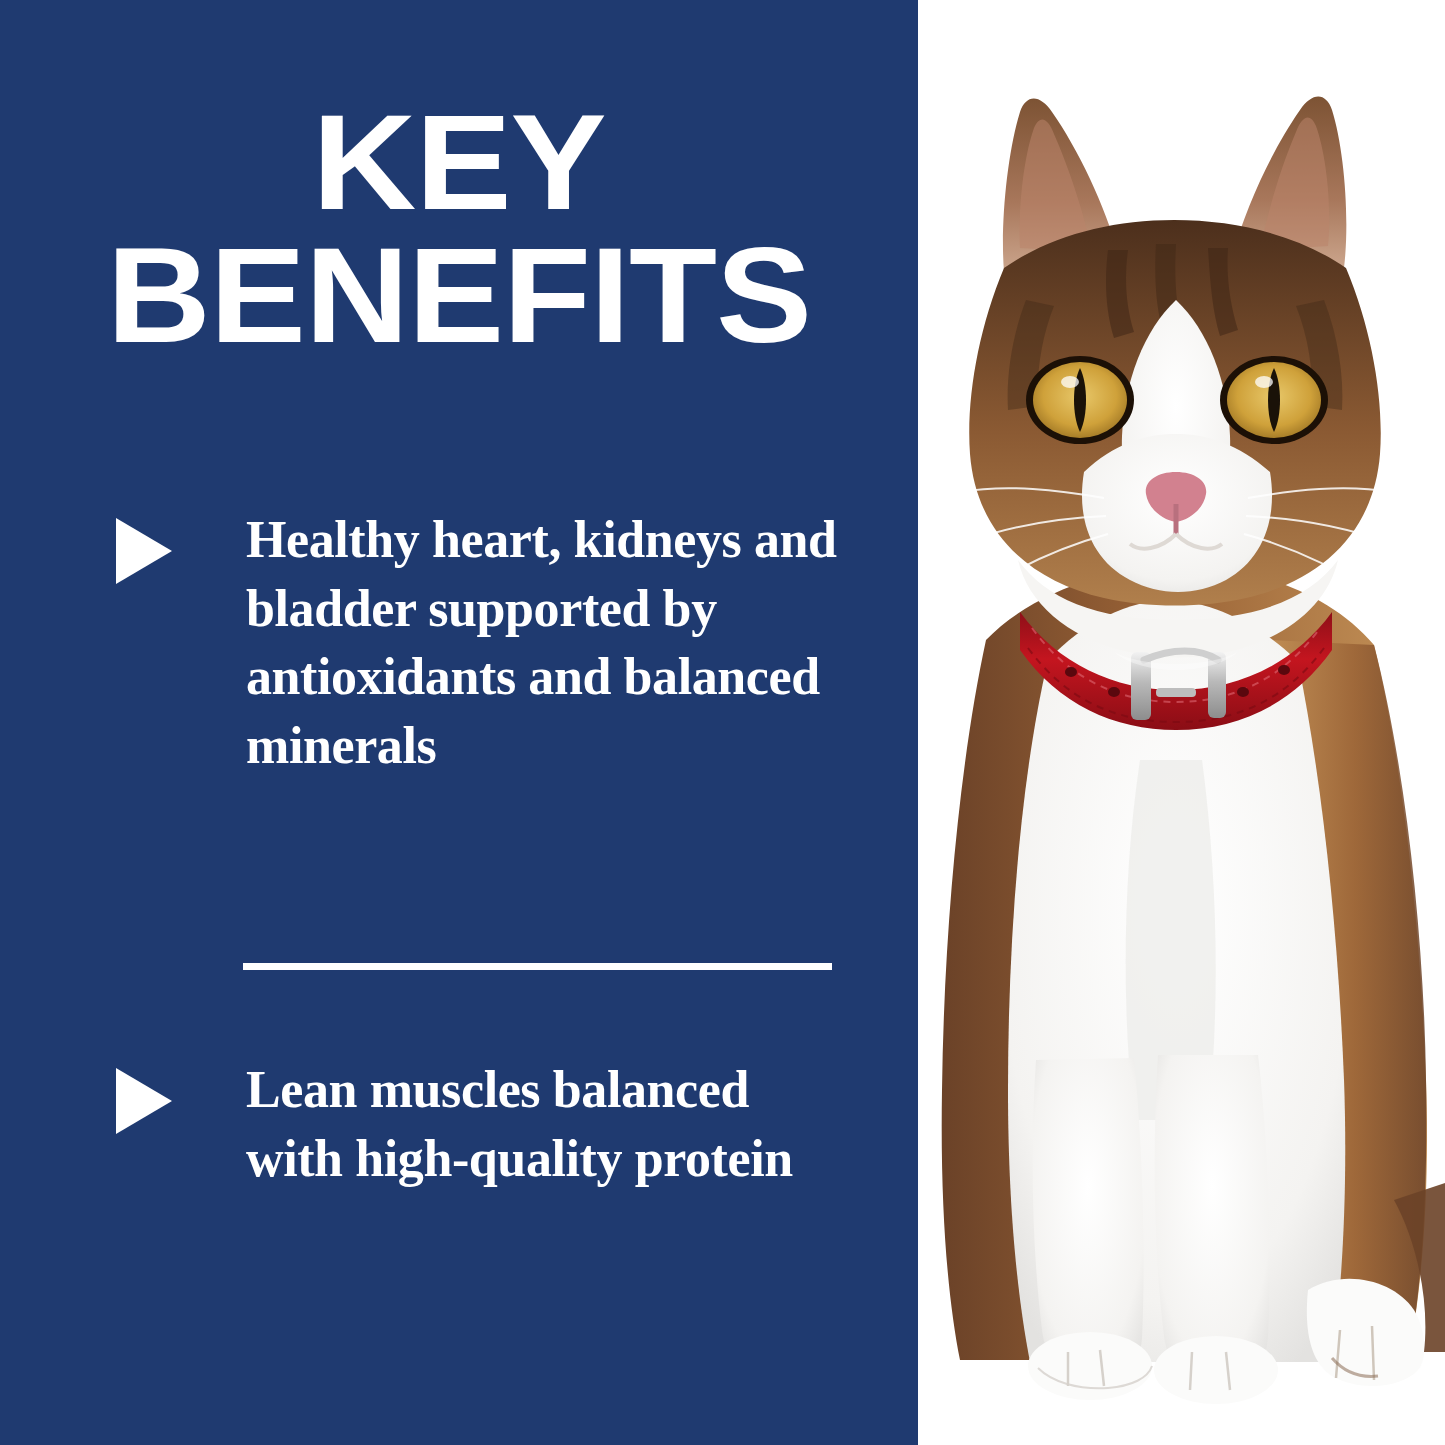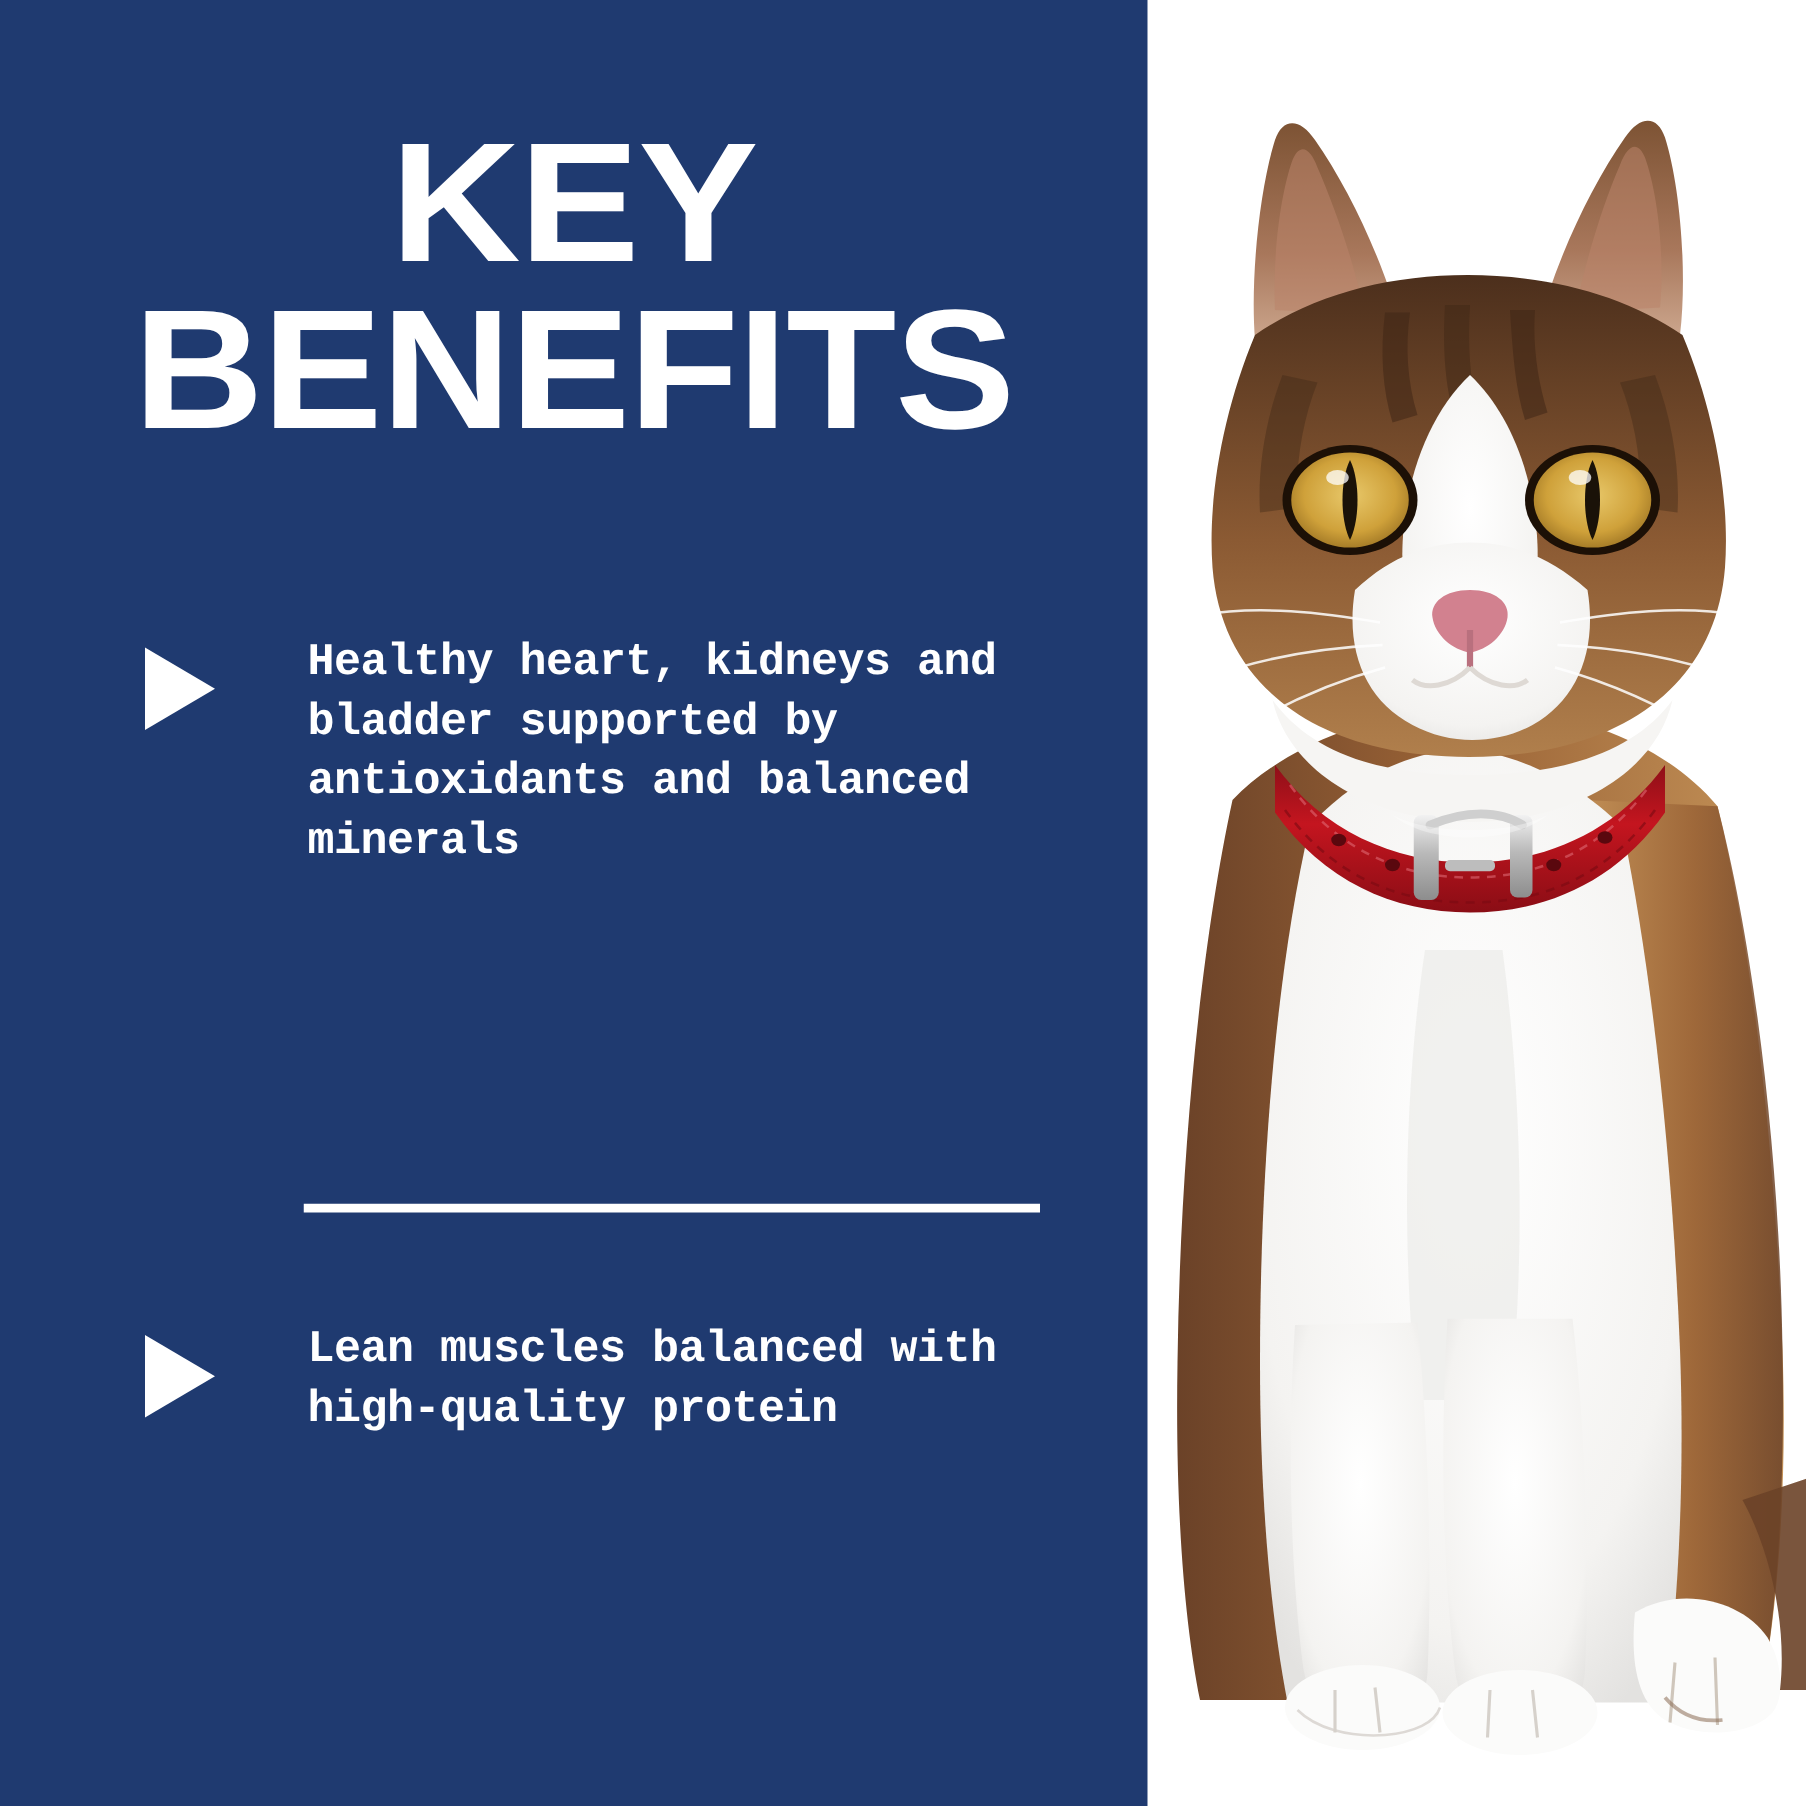--- a/index.html
+++ b/index.html
@@ -18,21 +18,20 @@
     overflow: hidden;
   }
 
   
   #left-panel {
     position: absolute;
     left: 0; top: 0;
     width: 918px;
     height: 1445px;
     background: #1f3a70;
-    padding-left: 15px;
   }
 
   #heading {
     position: absolute;
     left: 0;
     top: 96px;
     width: 918px;
     text-align: center;
     color: #ffffff;
     font-family: "Liberation Sans", sans-serif;
@@ -59,23 +58,23 @@
     height: 0;
     margin-top: 12px;
     margin-right: 74px;
     border-top: 33px solid transparent;
     border-bottom: 33px solid transparent;
     border-left: 56px solid #ffffff;
   }
 
   .bullet-text {
     color: #ffffff;
-    font-family: Liberation Mono, monospace;
+    font-family: Liberation Serif, serif;
     font-weight: bold;
-    font-size: 36px;
+    font-size: 52px;
     line-height: 1.32;
     letter-spacing: -0.4px;
     max-width: 600px;
   }
 
   #divider {
     position: absolute;
     left: 243px;
     top: 963px;
     width: 589px;

